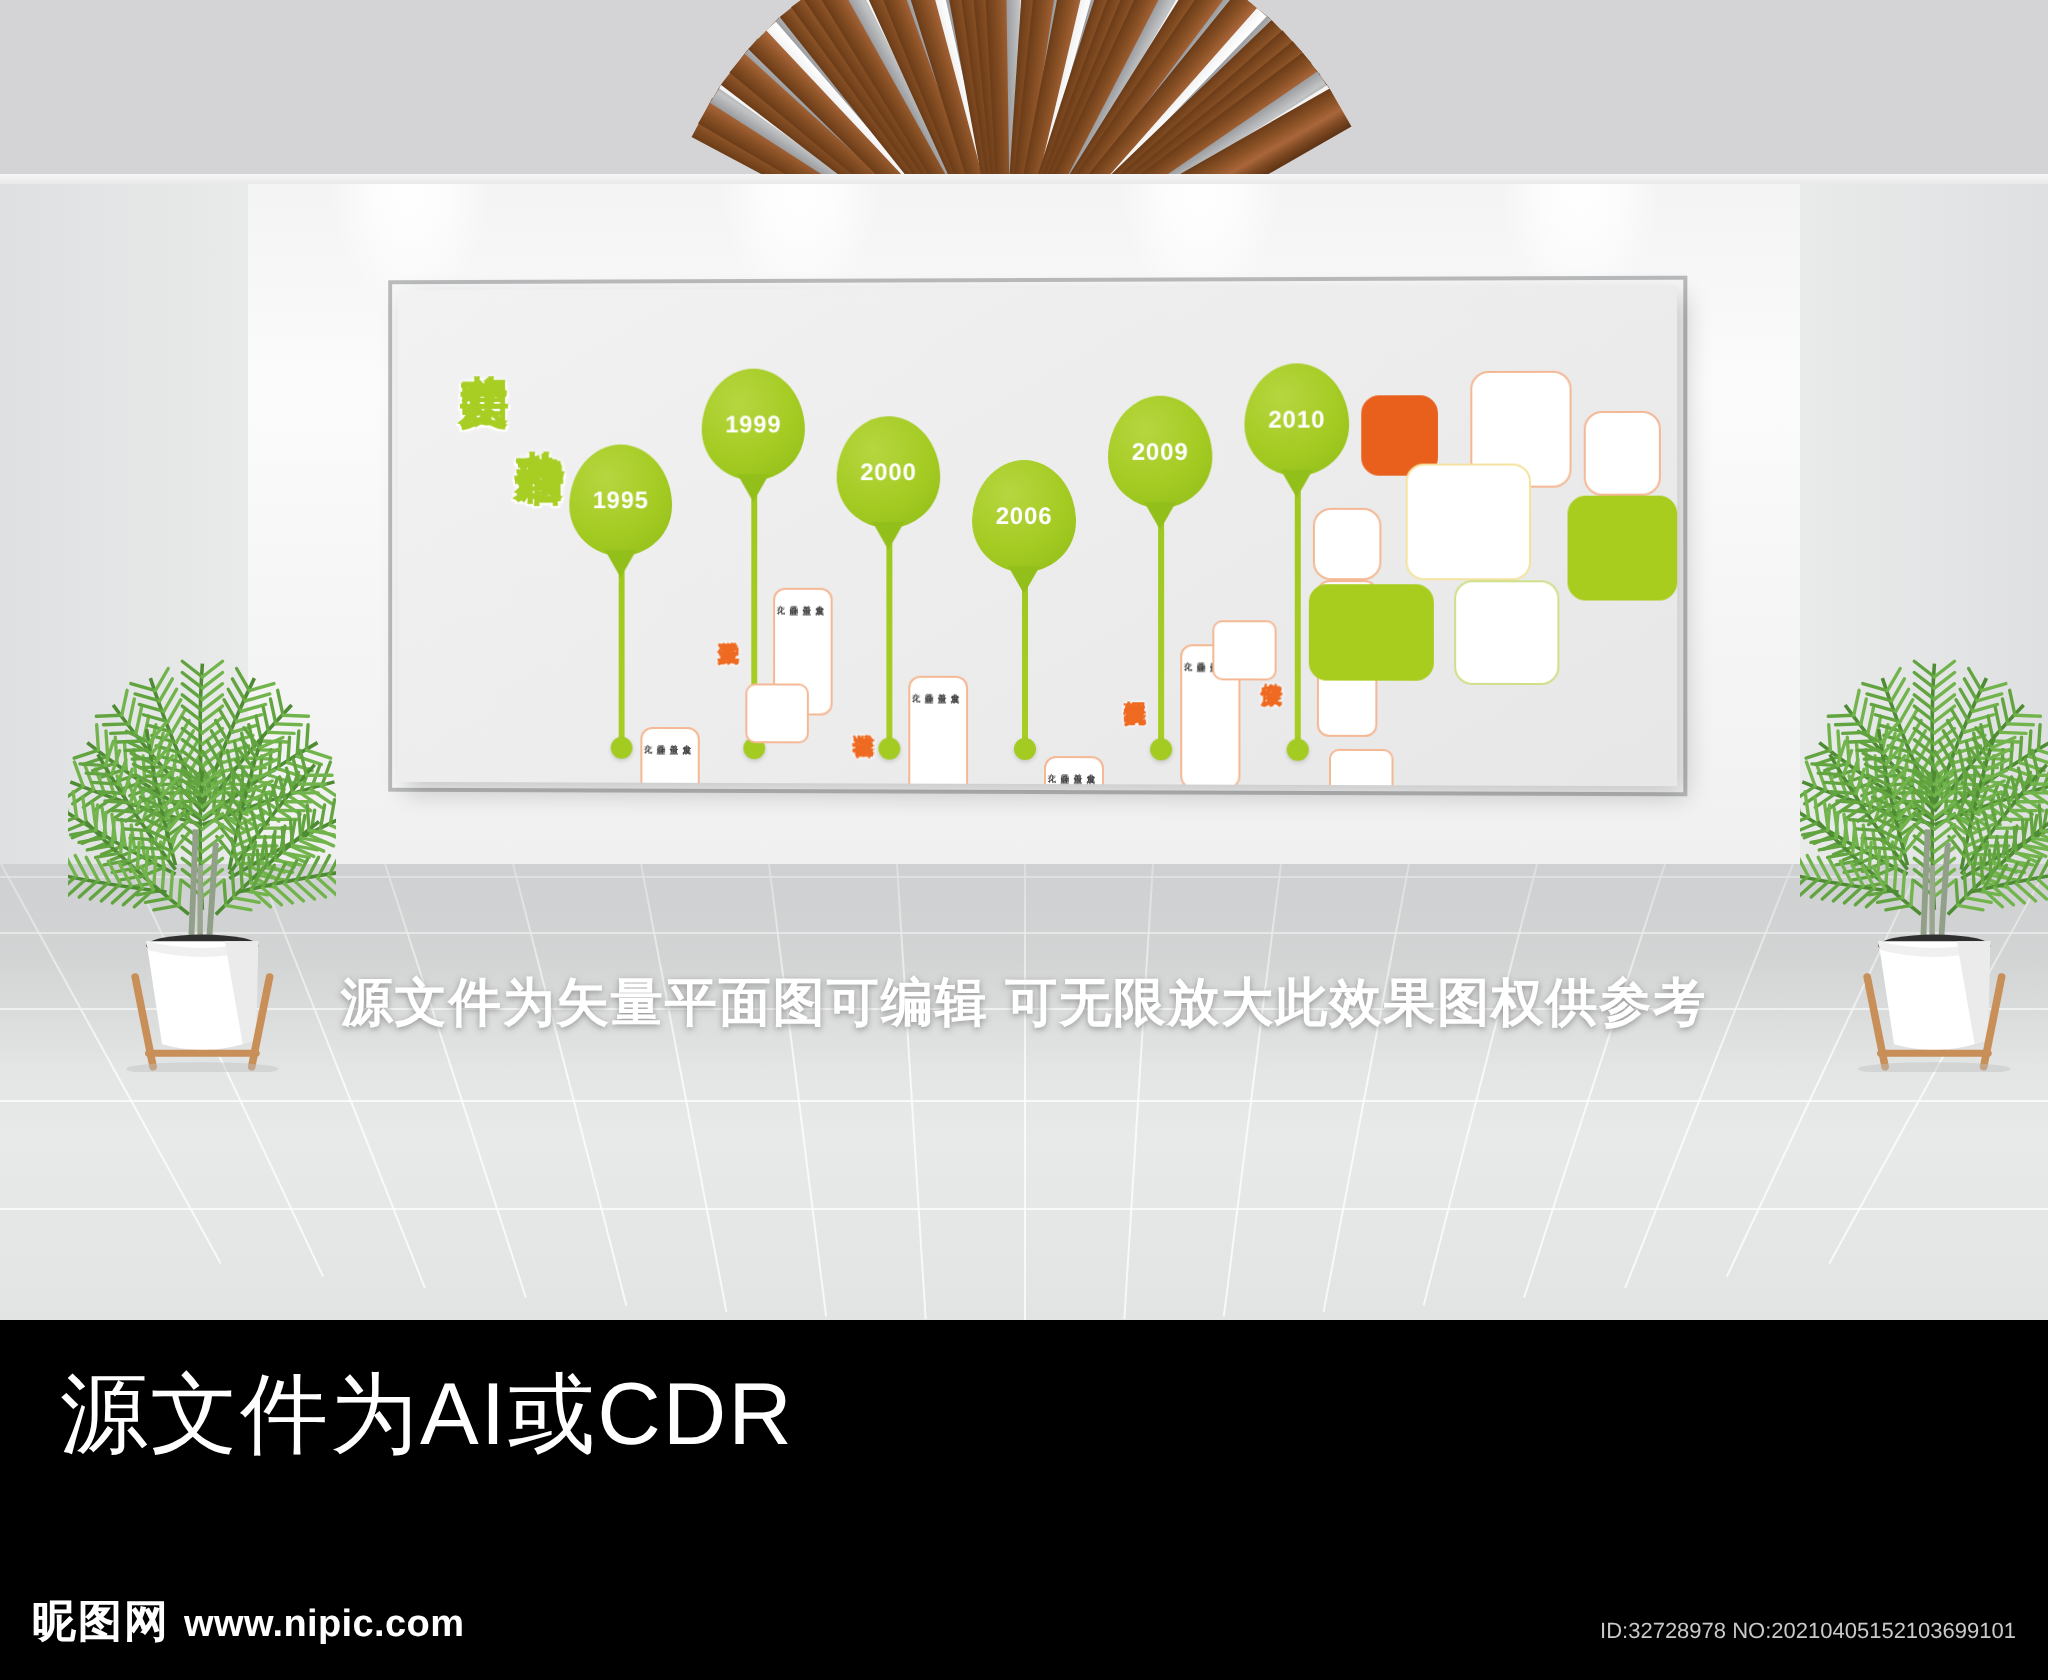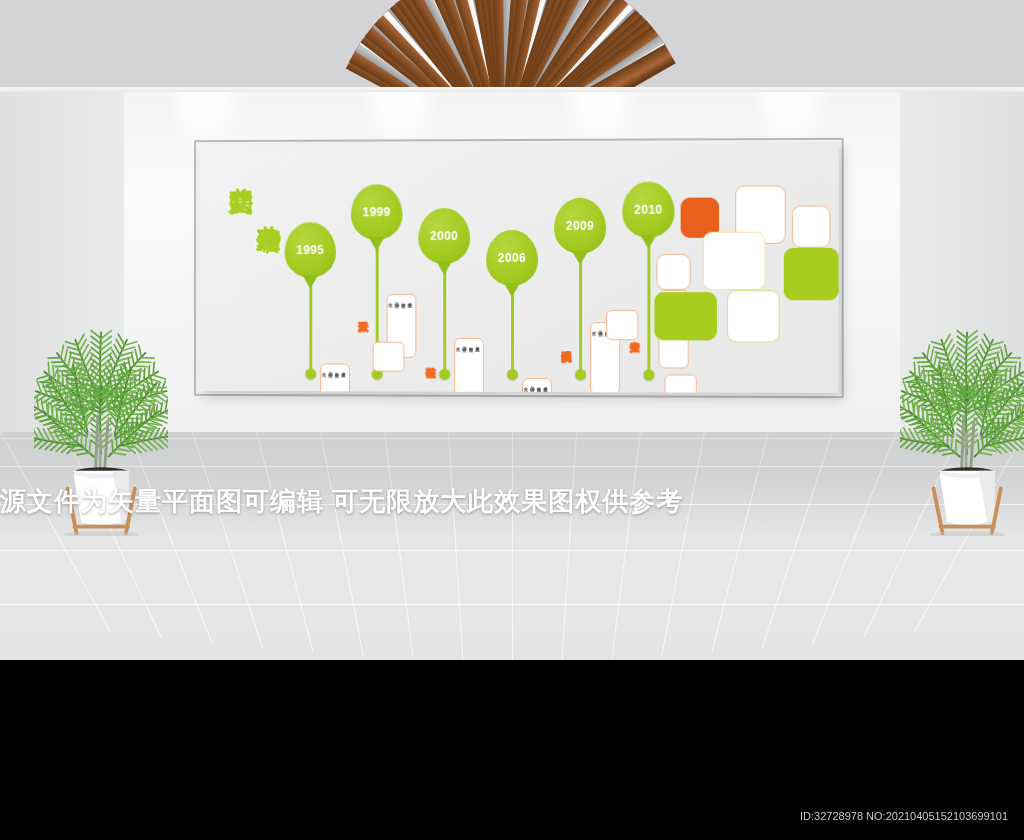--- a/index.html
+++ b/index.html
@@ -75,21 +75,21 @@
   .txtbox { position:absolute; background:#fff; border:1.2px solid #f4b894; border-radius:6px;
       padding:5px 3px; display:flex; flex-direction:row-reverse; gap:1px; }
   .txtcol { writing-mode: vertical-rl; text-orientation: upright; font-size:4.4px;
       line-height:1.25; color:#3a3a3a; letter-spacing:0.3px; }
   .blankbox { position:absolute; background:#fff; border:1.2px solid #f4b894; border-radius:5px; }
 
   
   .sq { position:absolute; border-radius:9px; }
 
   
-  .cap1 { position:absolute; left:0; top:484px; width:1024px; text-align:left;
+  .cap1 { position:absolute; left:0; top:484px; width:1024px; text-align:center;
       font-size:26px; font-weight:bold; color:#fff; letter-spacing:1px;
       text-shadow: 0 1px 3px rgba(90,90,90,.55); }
   .cap2 { position:absolute; left:0; top:520px; width:1024px; text-align:center;
       font-size:14px; font-weight:bold; color:#fff; letter-spacing:.5px;
       text-shadow: 0 1px 3px rgba(90,90,90,.55); }
 
   
   #blackbar { position:absolute; left:0; top:660px; width:1024px; height:180px; background:#000; }
   .bigtext { position:absolute; left:30px; top:18px; font-size:44px; color:#fff; letter-spacing:1px; }
   .brand { position:absolute; left:16px; top:136px; display:flex; align-items:baseline; gap:7px; }
@@ -1331,15 +1331,20 @@
         <div class="sq" style="left: 460px; top: 110px; width: 34px; height: 36px; background: rgb(255, 255, 255); border: 1.4px solid rgb(244, 184, 148); border-radius: 9px; z-index: 3;"></div>
         <div class="sq" style="left: 458px; top: 148px; width: 62px; height: 48px; background: rgb(169, 205, 31); border: 1.4px solid rgb(169, 205, 31); border-radius: 9px; z-index: 4;"></div>
         <div class="sq" style="left: 530px; top: 146px; width: 52px; height: 52px; background: rgb(255, 255, 255); border: 1.4px solid rgb(207, 224, 138); border-radius: 9px; z-index: 5;"></div>
       </div>
   </div>
 
   <div class="cap1">源文件为矢量平面图可编辑 可无限放大此效果图权供参考</div>
 </div>
 
 <div id="blackbar">
+  <div class="bigtext">源文件为AI或CDR</div>
+  <div class="brand">
+    <span class="brand-cn">昵图网</span>
+    <span class="brand-url">www.nipic.com</span>
+  </div>
 
 </div>
 <div class="idtext">ID:32728978 NO:20210405152103699101</div>
 
 </body></html>

